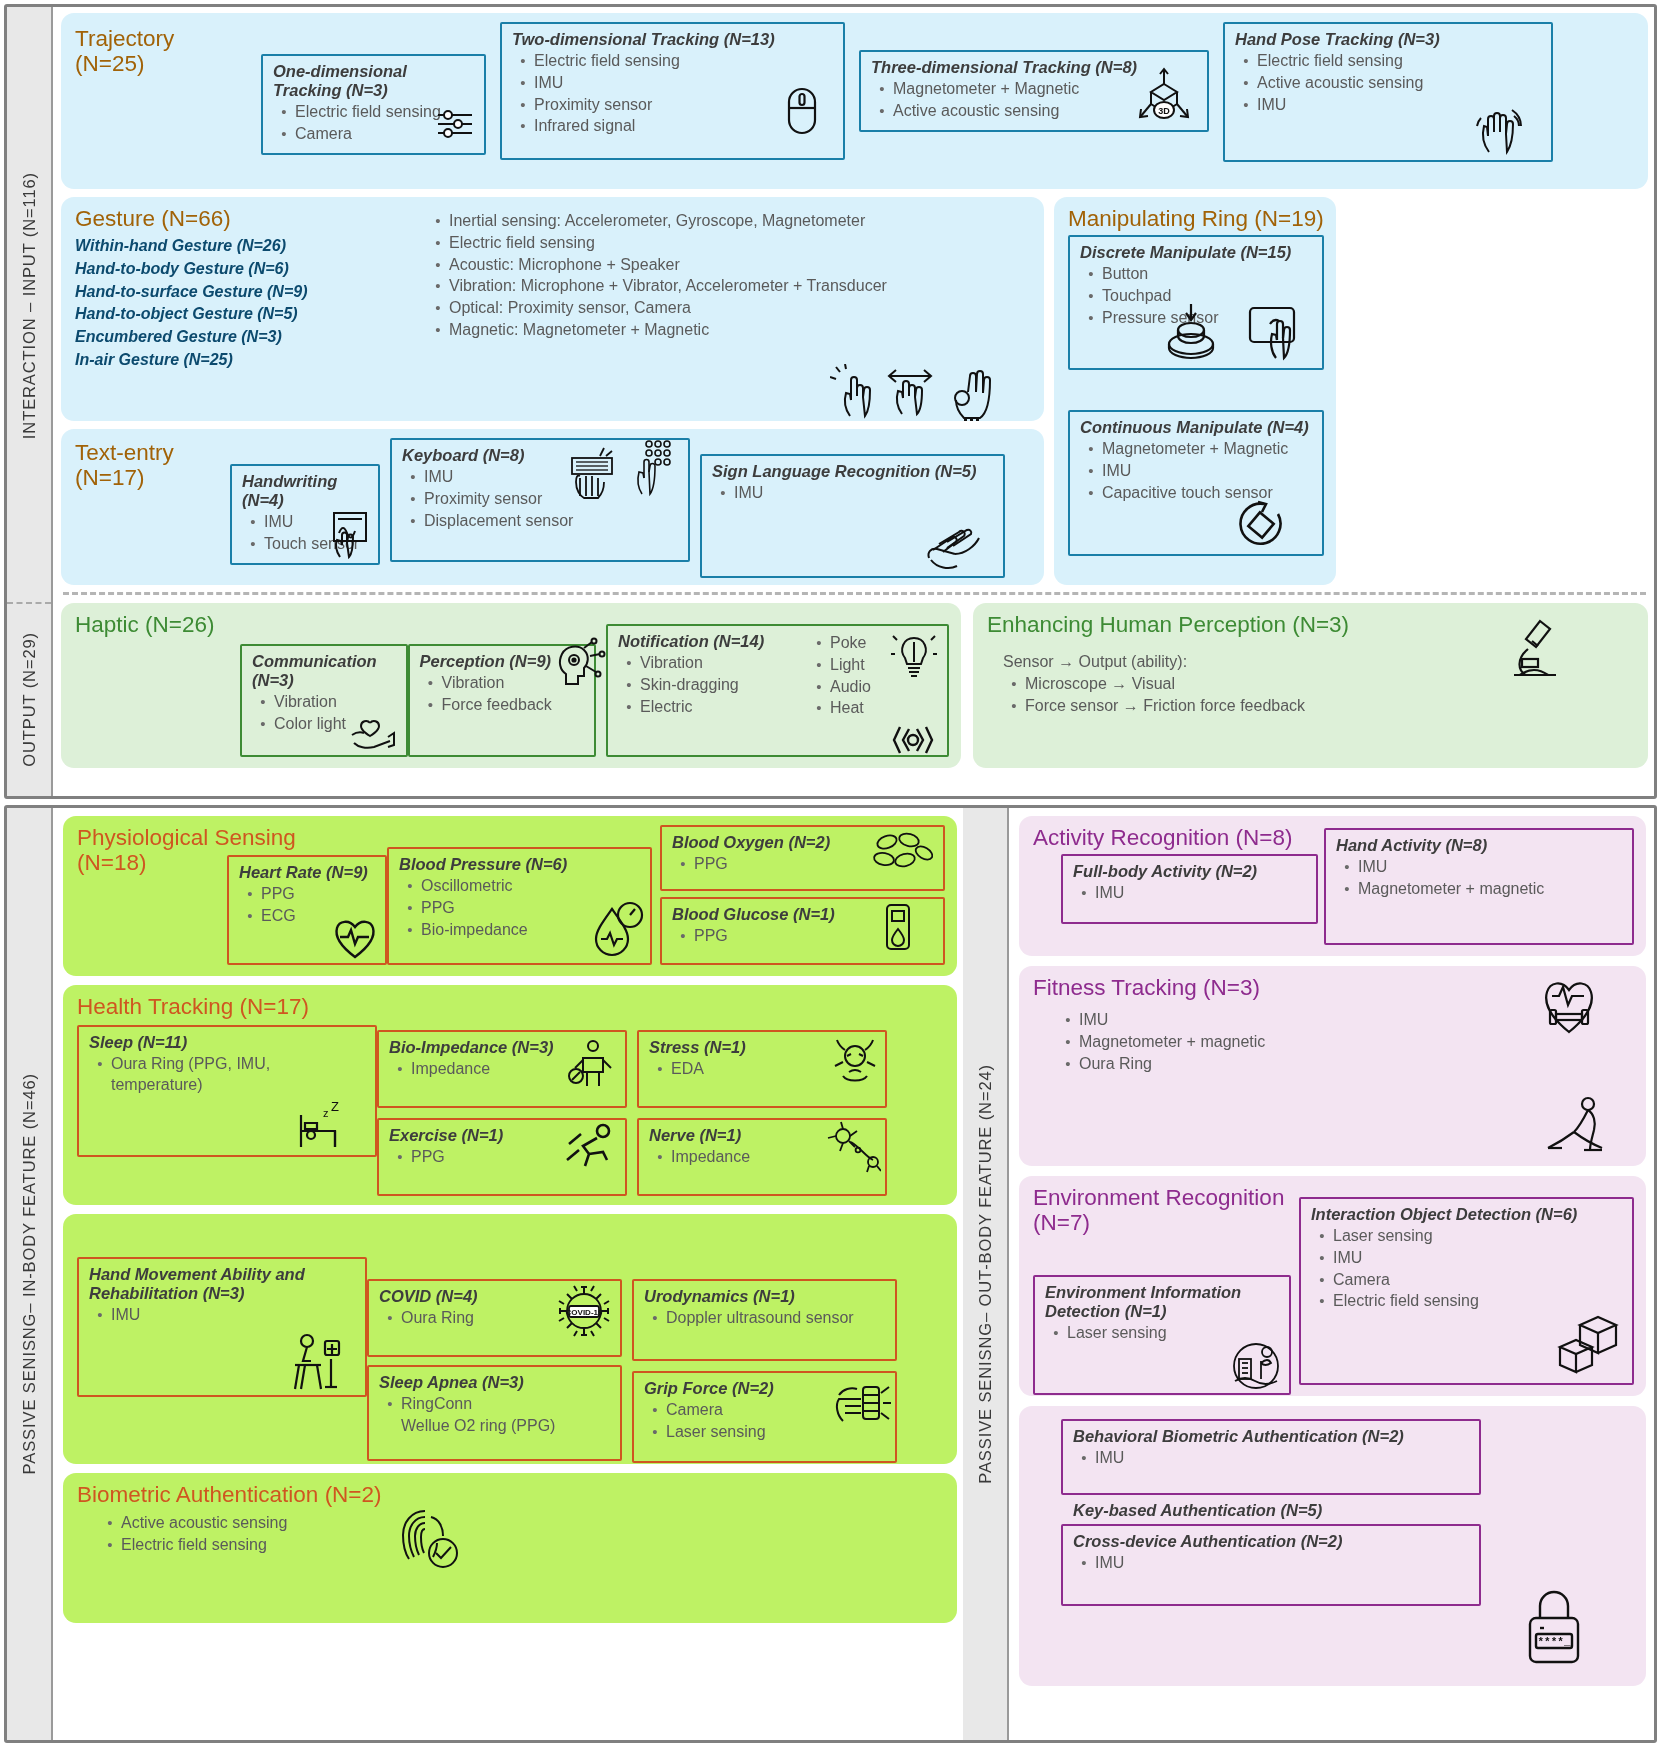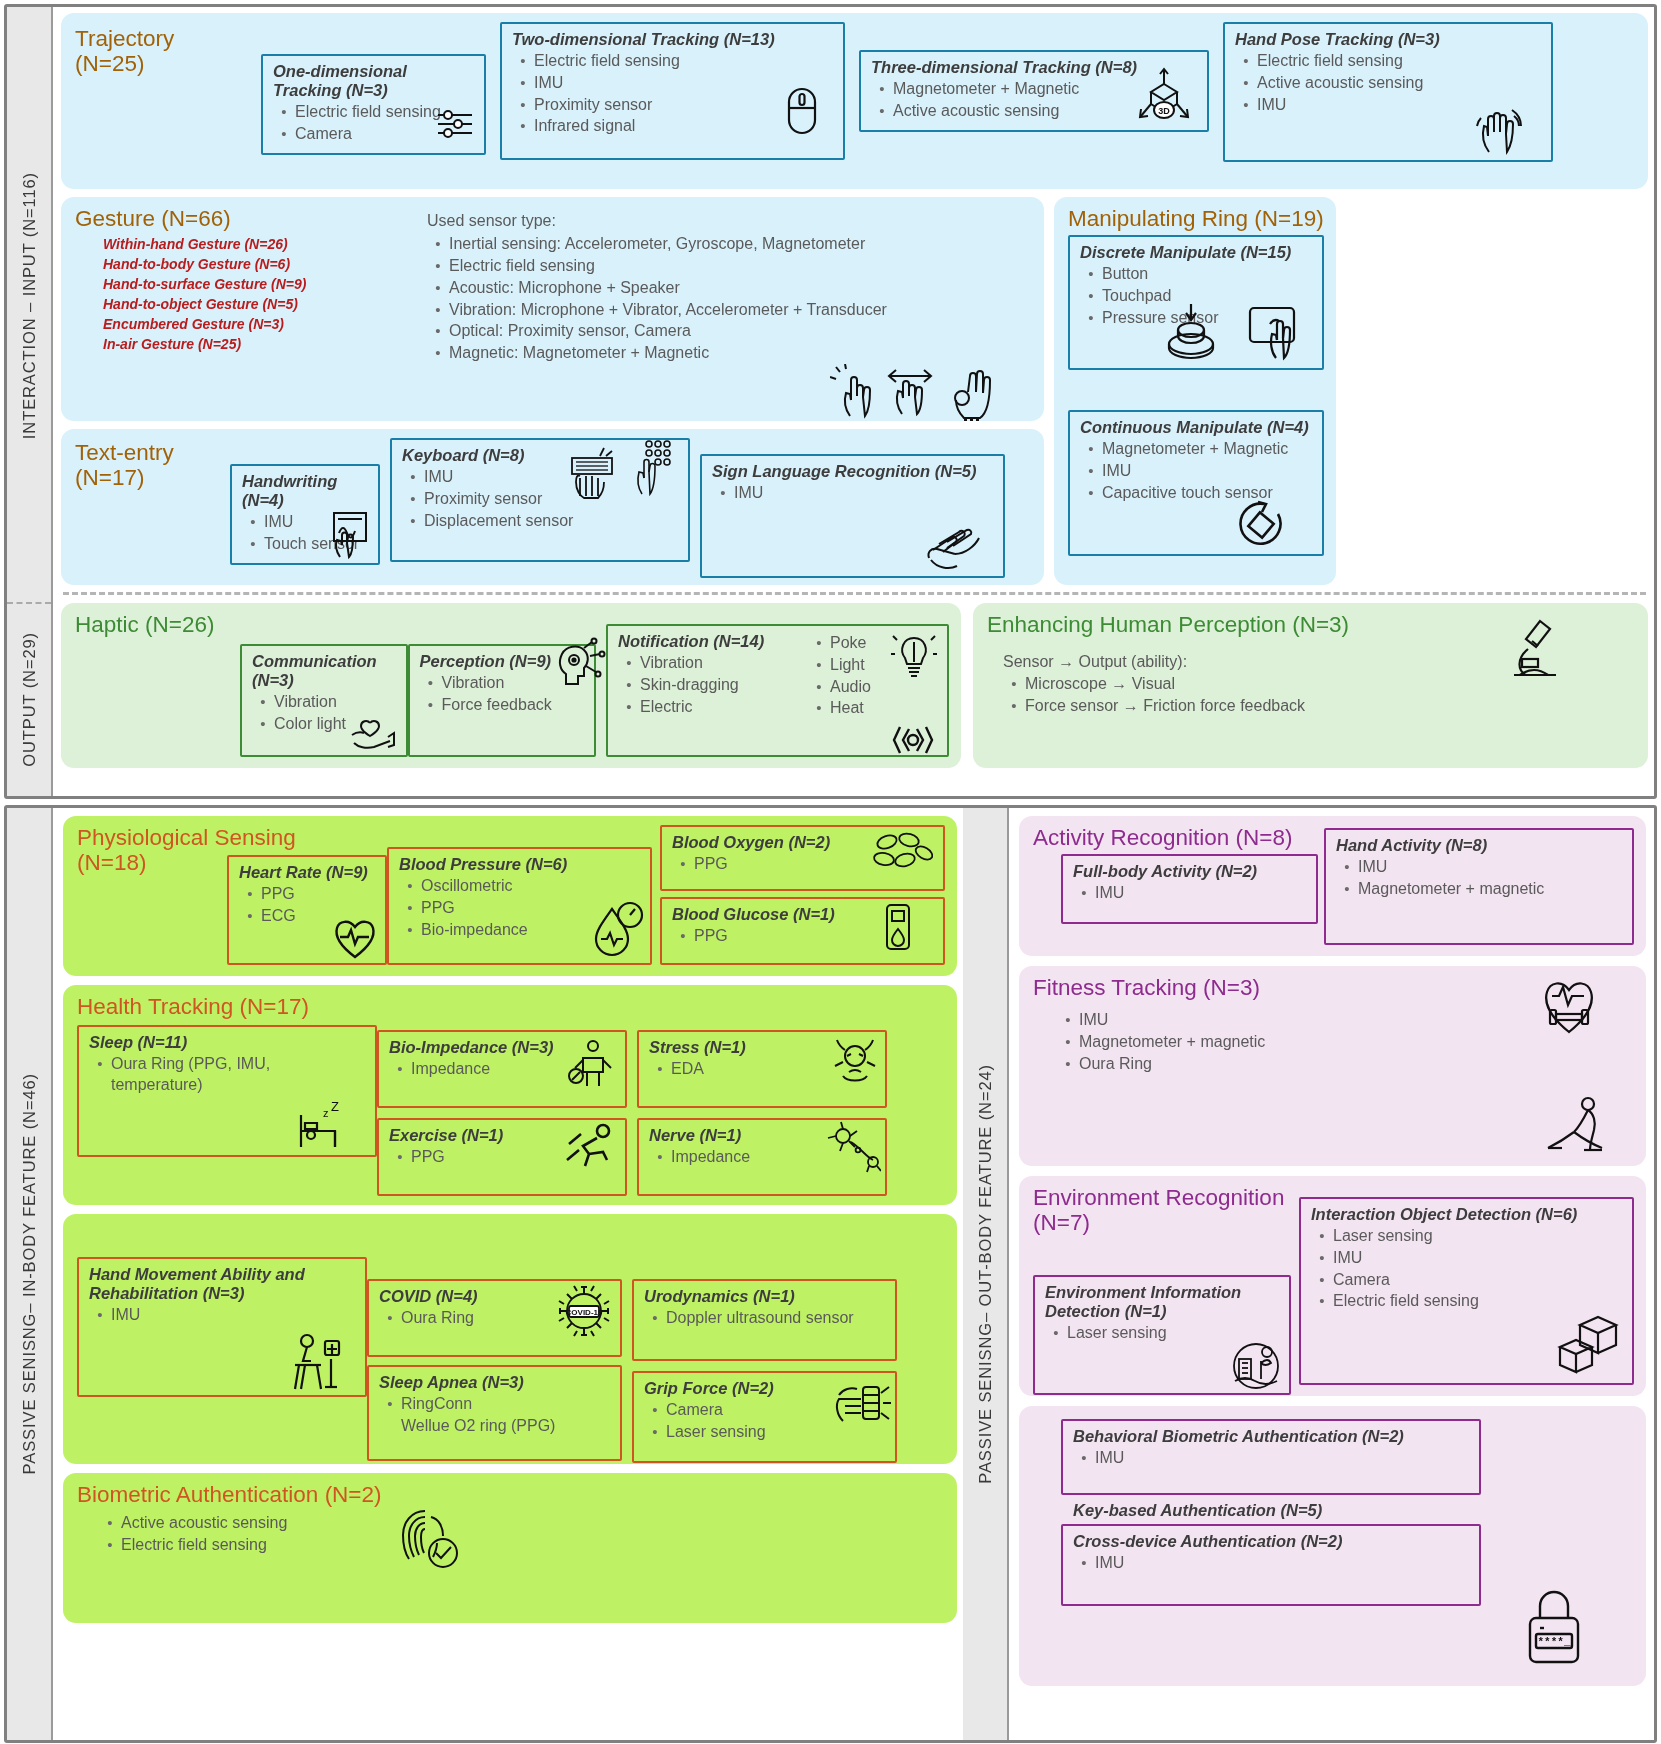--- a/index.html
+++ b/index.html
@@ -81,21 +81,21 @@
   #traj-3d { width:350px; margin-top:28px; }
   #traj-hp { width:330px; height:140px; }
 
   
   #midrow { display:flex; gap:10px; margin-top:8px; height:388px; }
   #midleft { width:983px; flex:0 0 983px; }
 
   #gesture { height:224px; display:flex; }
   #gest-left { width:352px; flex:0 0 352px; }
   #gest-names { margin-top:4px; }
-  #gest-names div { font-weight:bold; font-style:italic; font-size:14px; color:#b91c1c; line-height:1.42;margin-left:28px; }
+  #gest-names div { font-weight:bold; font-style:italic; font-size:16px; color:#0c4a6e; line-height:1.42; }
   #gest-right { flex:1; padding-top:4px; position:relative; }
 
   #textentry { height:156px; margin-top:8px; display:flex; gap:10px; align-items:flex-start; }
   #te-title { width:145px; flex:0 0 145px; margin-top:2px; }
   #te-hand { width:150px; margin-top:26px; }
   #te-kb   { width:300px; height:124px; }
   #te-sl   { width:305px; height:124px; margin-top:16px; }
 
   #manip { height:388px; }
   #man-d { margin-top:2px; height:135px; }
@@ -306,21 +306,20 @@
               <div id="gest-names">
                 <div>Within-hand Gesture (N=26)</div>
                 <div>Hand-to-body Gesture (N=6)</div>
                 <div>Hand-to-surface Gesture (N=9)</div>
                 <div>Hand-to-object Gesture (N=5)</div>
                 <div>Encumbered Gesture (N=3)</div>
                 <div>In-air Gesture (N=25)</div>
               </div>
             </div>
             <div id="gest-right">
-              <div class="plain" style="margin-bottom:3px;">Used sensor type:</div>
               <ul class="items">
                 <li>
                     <span class="bu">•</span>
                     <span class="tx">Inertial sensing: Accelerometer, Gyroscope, Magnetometer</span>
                   </li>
                 <li>
                     <span class="bu">•</span>
                     <span class="tx">Electric field sensing</span>
                   </li>
                 <li>

